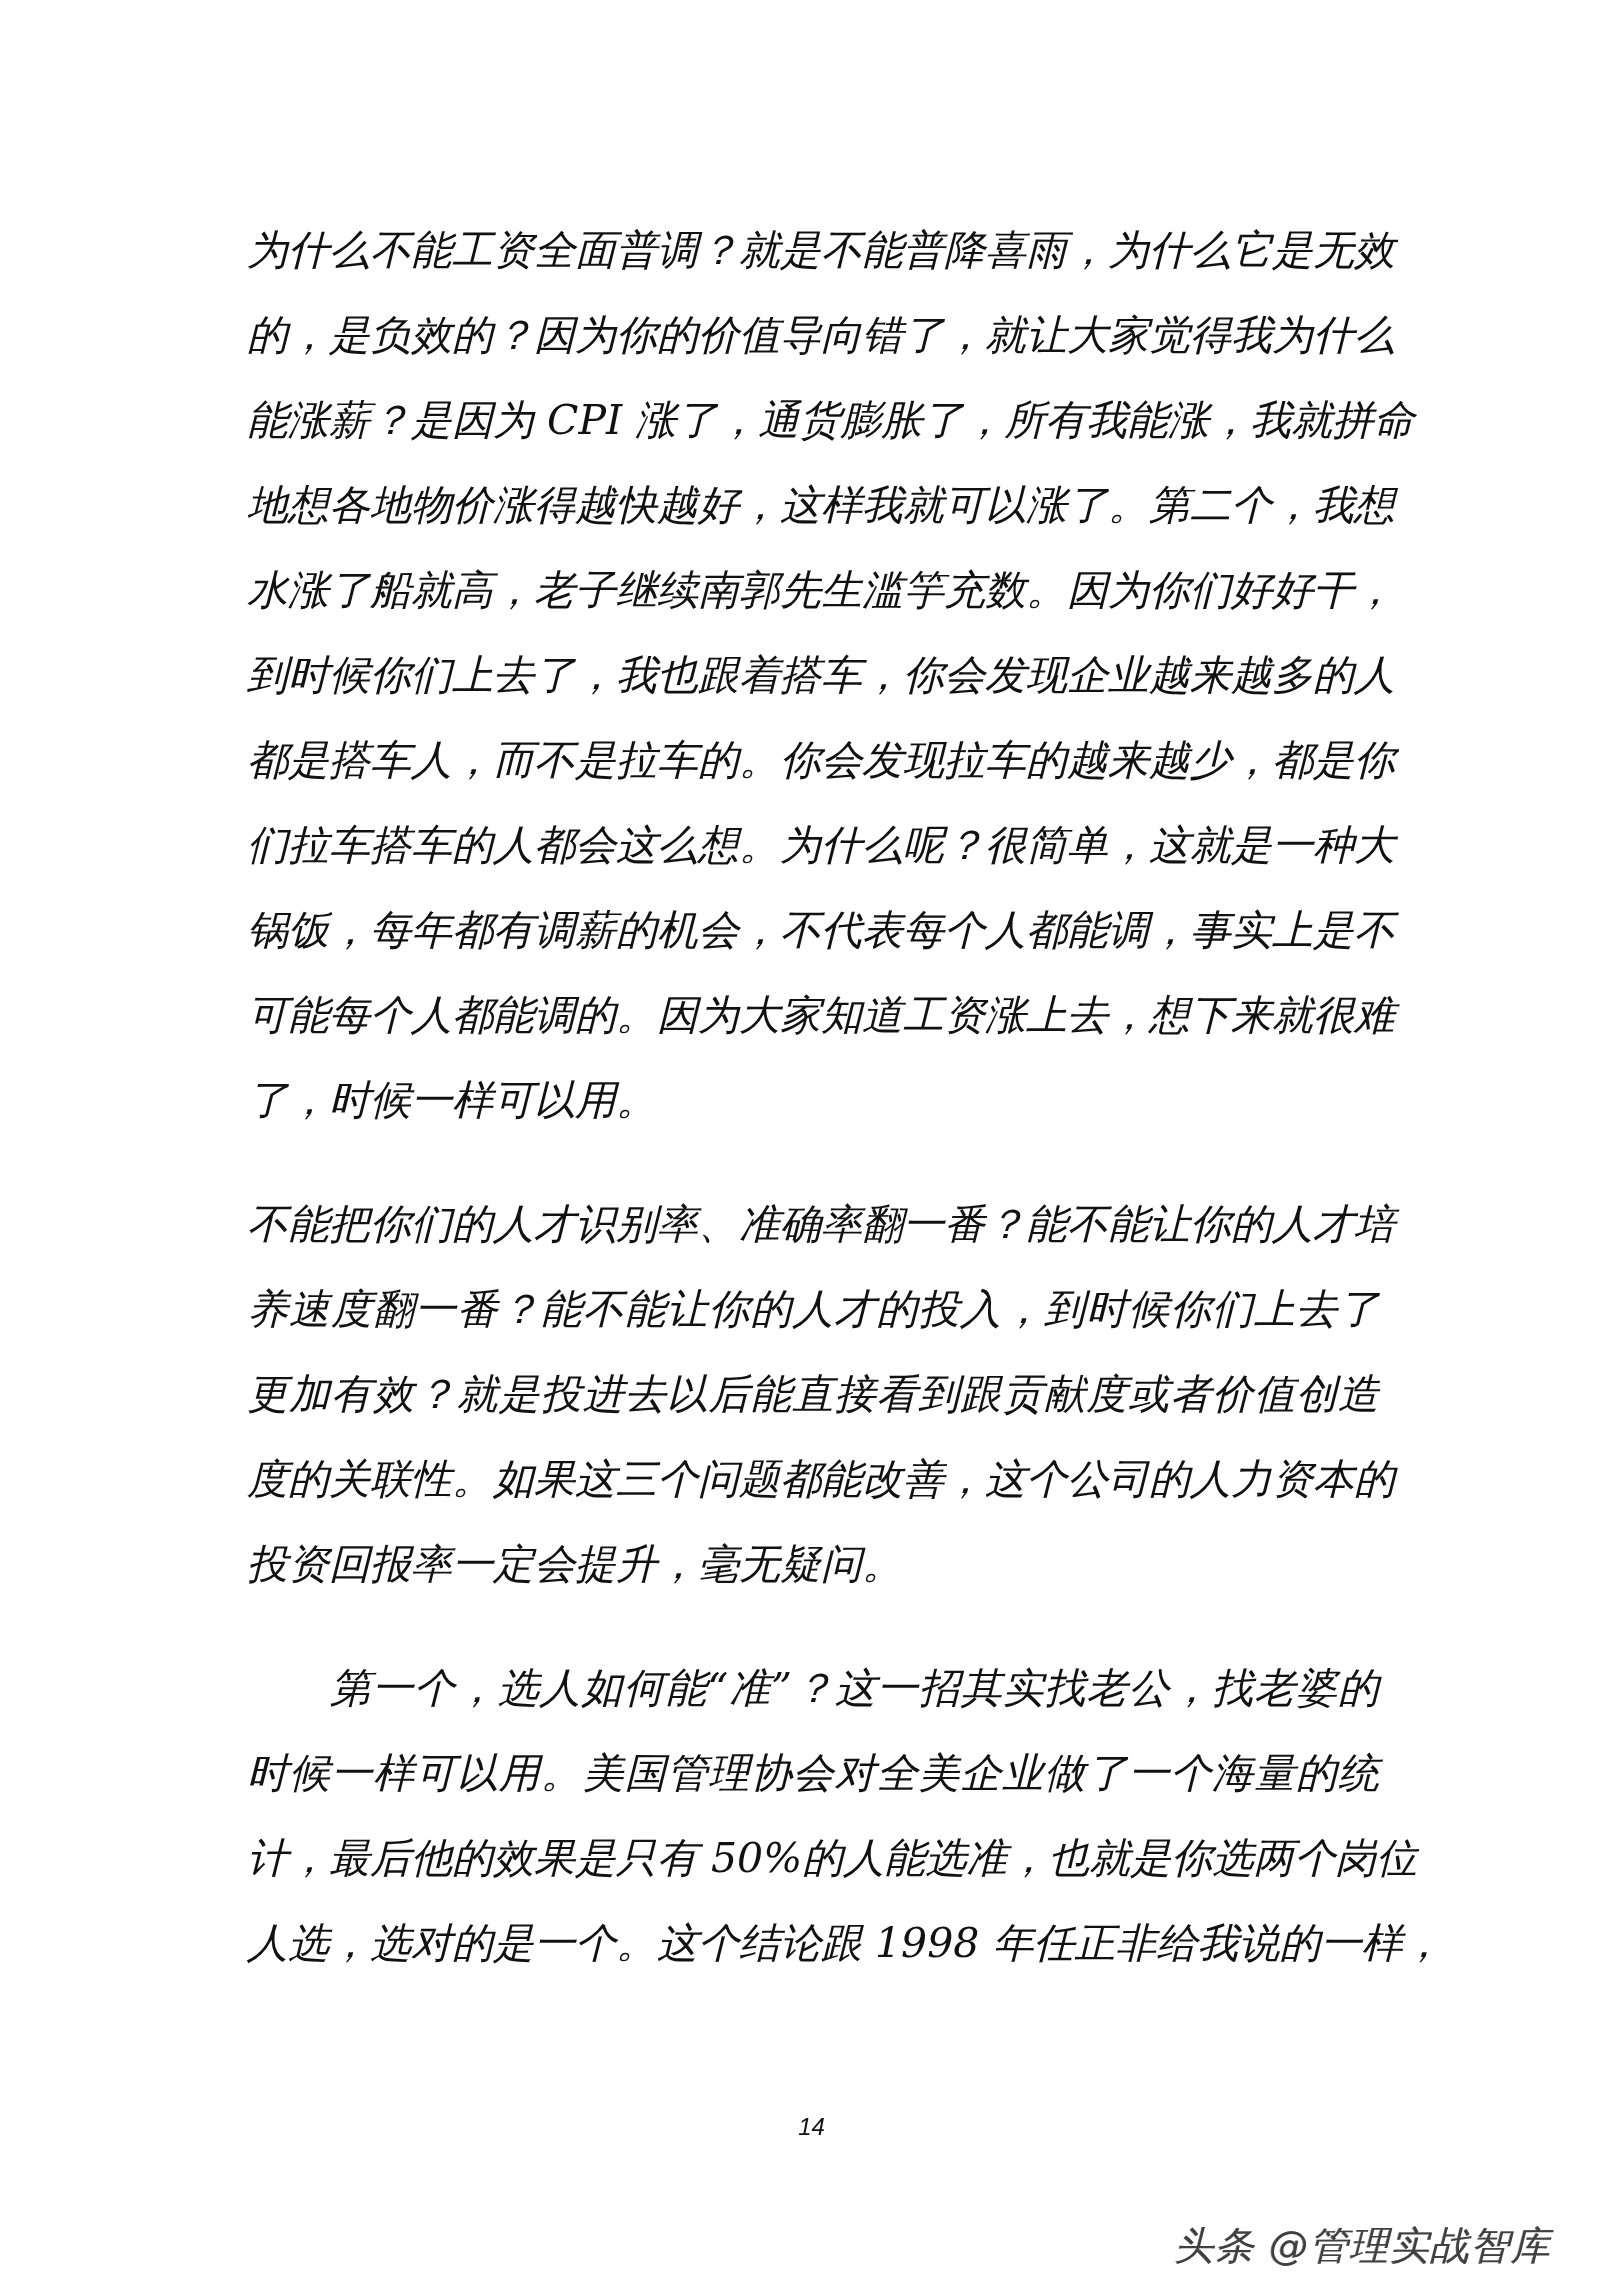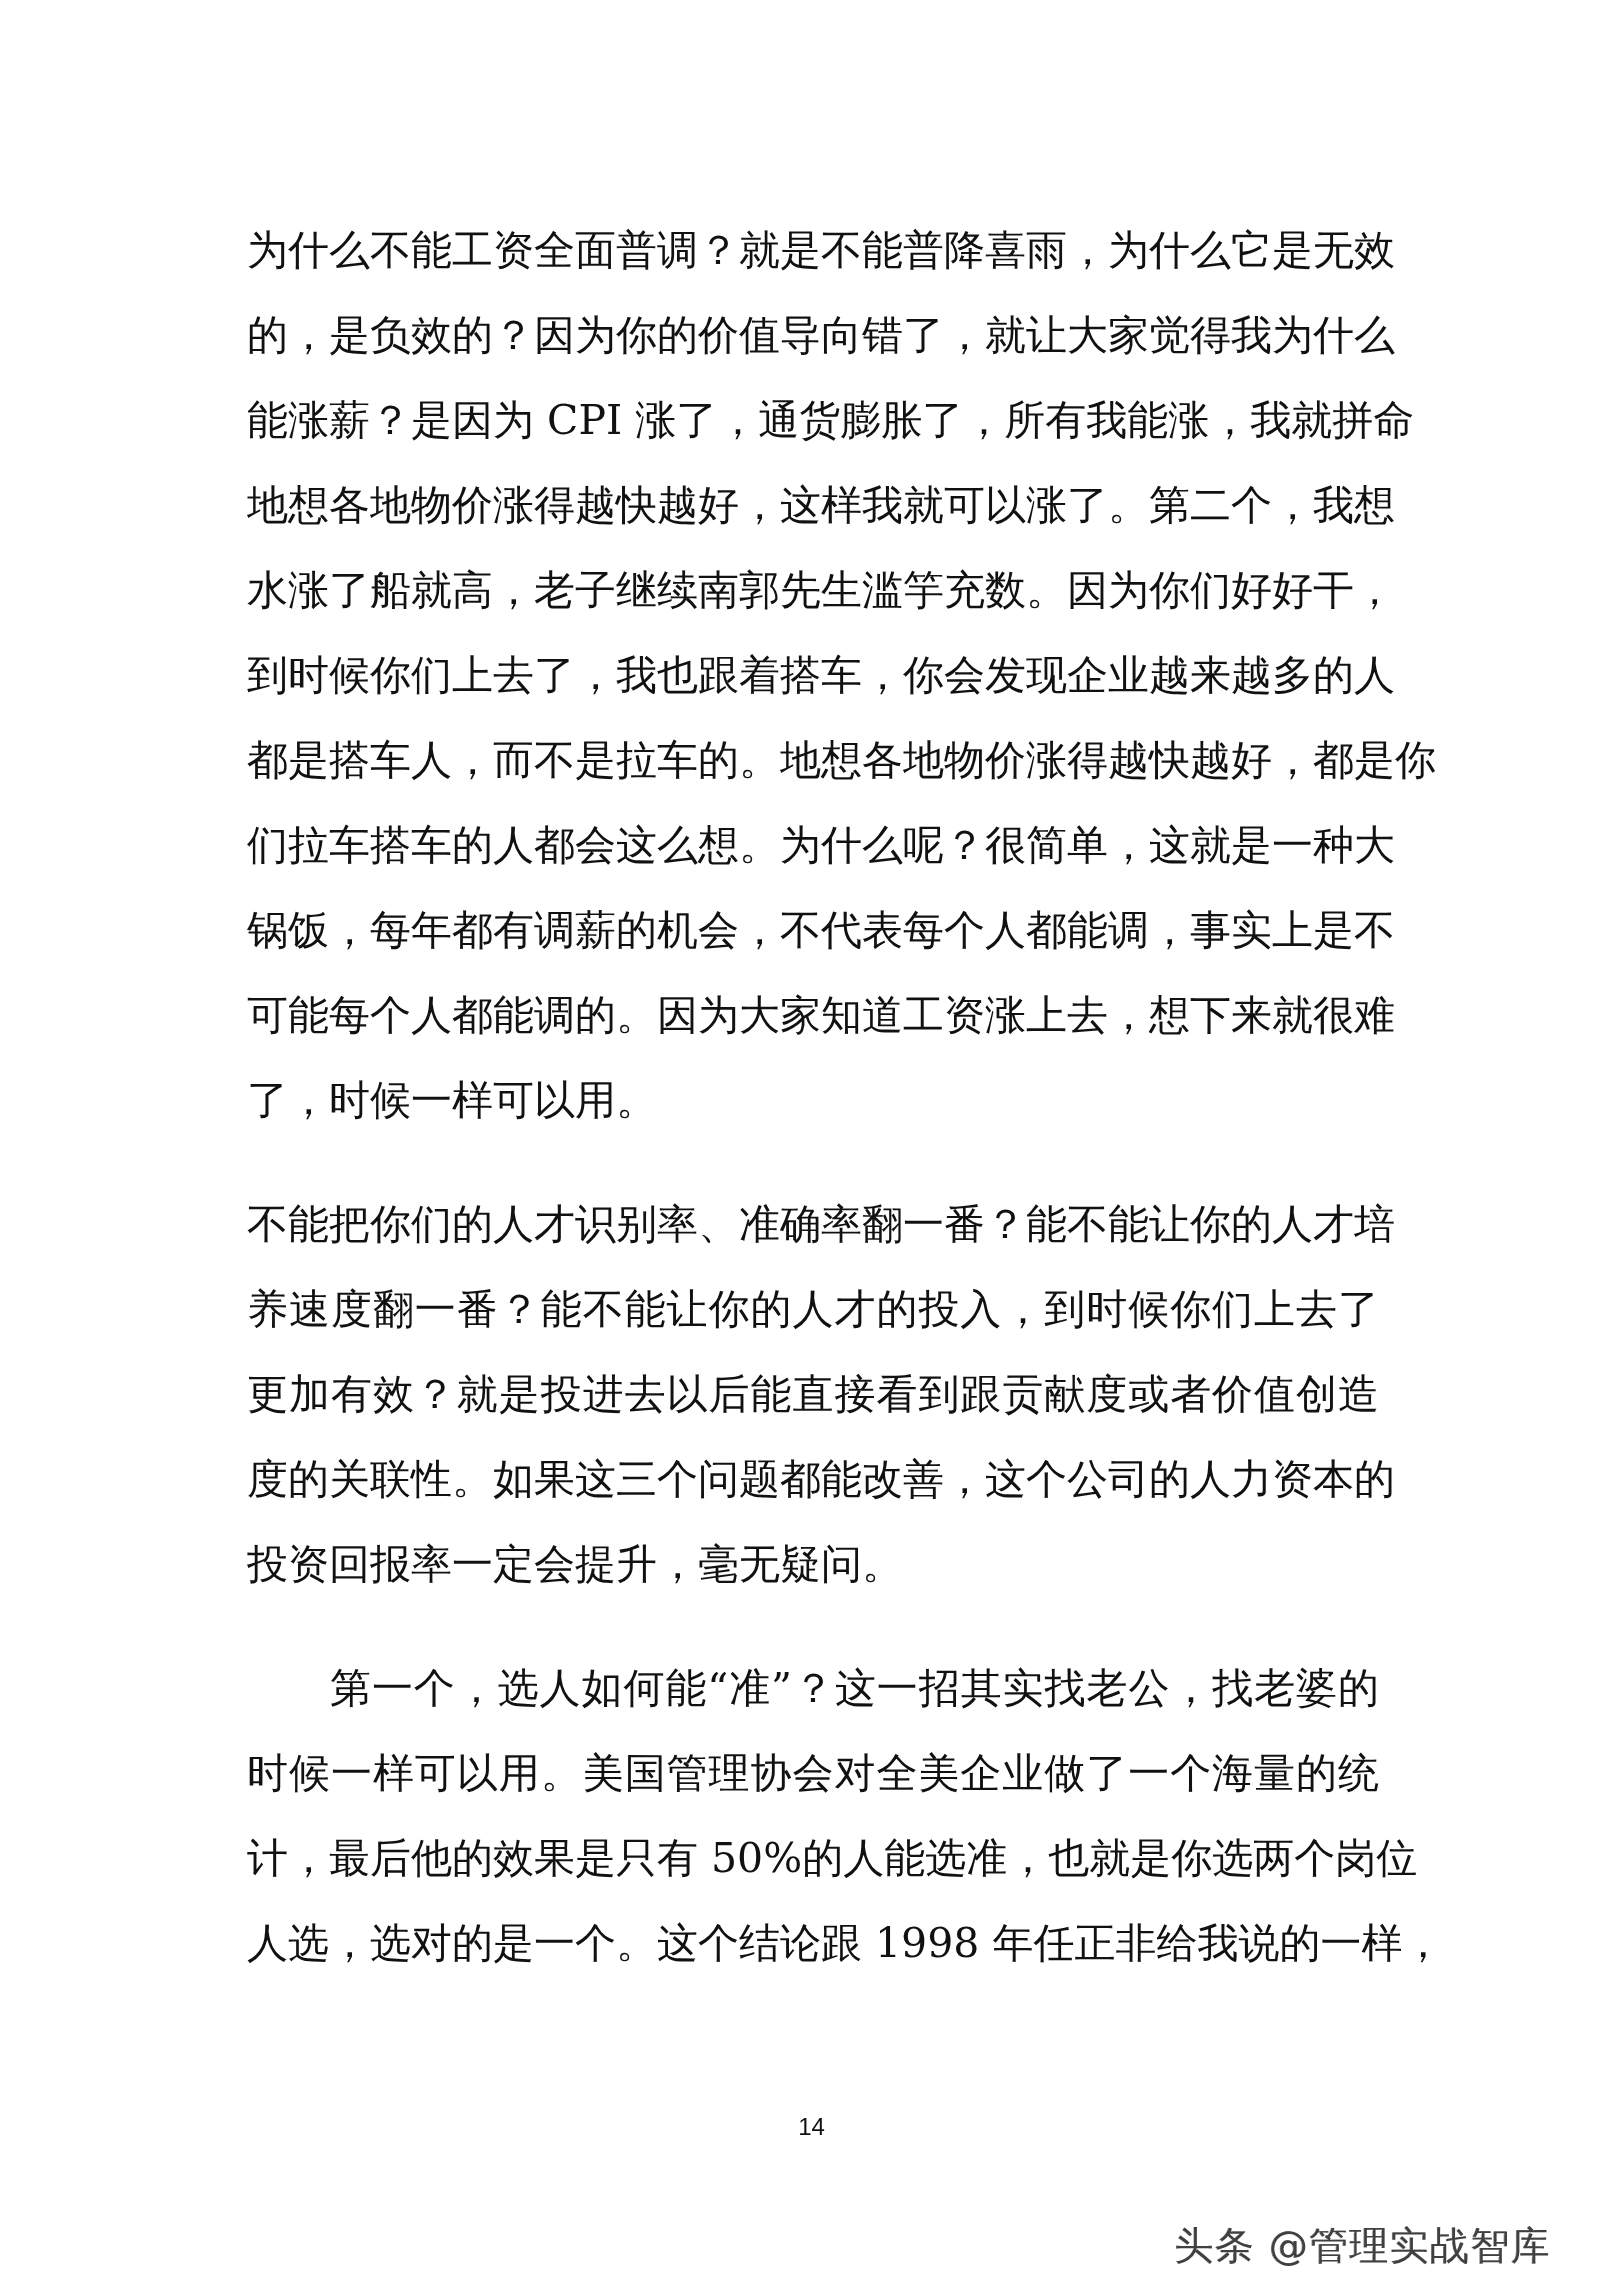--- a/index.html
+++ b/index.html
@@ -1,17 +1,17 @@
 <!DOCTYPE html>
 <html style="font-size:10.5px"><head>
 <meta charset="utf-8">
 <style>
   html, body { margin: 0; padding: 0; background: #ffffff; }
   body { width: 1623px; height: 2295px; position: relative; overflow: hidden; }
-  .page { position: absolute; left: 0; top: 0; width: 1623px; height: 2295px; background: #ffffff; }
+  .page { position: absolute; left: 0; top: 0; width: 1623px; height: 2295px; background: #ffffff; font-style: italic; }
   .body-text {
     position: absolute; left: 247px; top: 208px; width: 1132px;
     font-family: "DejaVu Serif", "Liberation Serif", serif;
     font-size: 41px; color: #111111; line-height: 85px;
     text-align: justify; text-justify: inter-character;
   }
   .para { margin: 0 0 39px 0; white-space: nowrap; }
   .line { display: block; height: 85px; text-align-last: justify; text-align: justify; }
   .line.last { text-align-last: left; }
   .indent { text-indent: 83px; }
@@ -32,21 +32,21 @@
 <div class="page">
   <div class="body-text">
 
     <div class="para">
       <span class="line">为什么不能工资全面普调？就是不能普降喜雨，为什么它是无效</span>
       <span class="line">的，是负效的？因为你的价值导向错了，就让大家觉得我为什么</span>
       <span class="line">能涨薪？是因为 CPI 涨了，通货膨胀了，所有我能涨，我就拼命</span>
       <span class="line">地想各地物价涨得越快越好，这样我就可以涨了。第二个，我想</span>
       <span class="line">水涨了船就高，老子继续南郭先生滥竽充数。因为你们好好干，</span>
       <span class="line">到时候你们上去了，我也跟着搭车，你会发现企业越来越多的人</span>
-      <span class="line">都是搭车人，而不是拉车的。地想各地物价涨得越快越好，都是你</span>
+      <span class="line">都是搭车人，而不是拉车的。你会发现拉车的越来越少，都是你</span>
       <span class="line">们拉车搭车的人都会这么想。为什么呢？很简单，这就是一种大</span>
       <span class="line">锅饭，每年都有调薪的机会，不代表每个人都能调，事实上是不</span>
       <span class="line">可能每个人都能调的。因为大家知道工资涨上去，想下来就很难</span>
       <span class="line last">了，时候一样可以用。</span>
     </div>
 
     <div class="para">
       <span class="line">不能把你们的人才识别率、准确率翻一番？能不能让你的人才培</span>
       <span class="line">养速度翻一番？能不能让你的人才的投入，到时候你们上去了</span>
       <span class="line">更加有效？就是投进去以后能直接看到跟贡献度或者价值创造</span>

